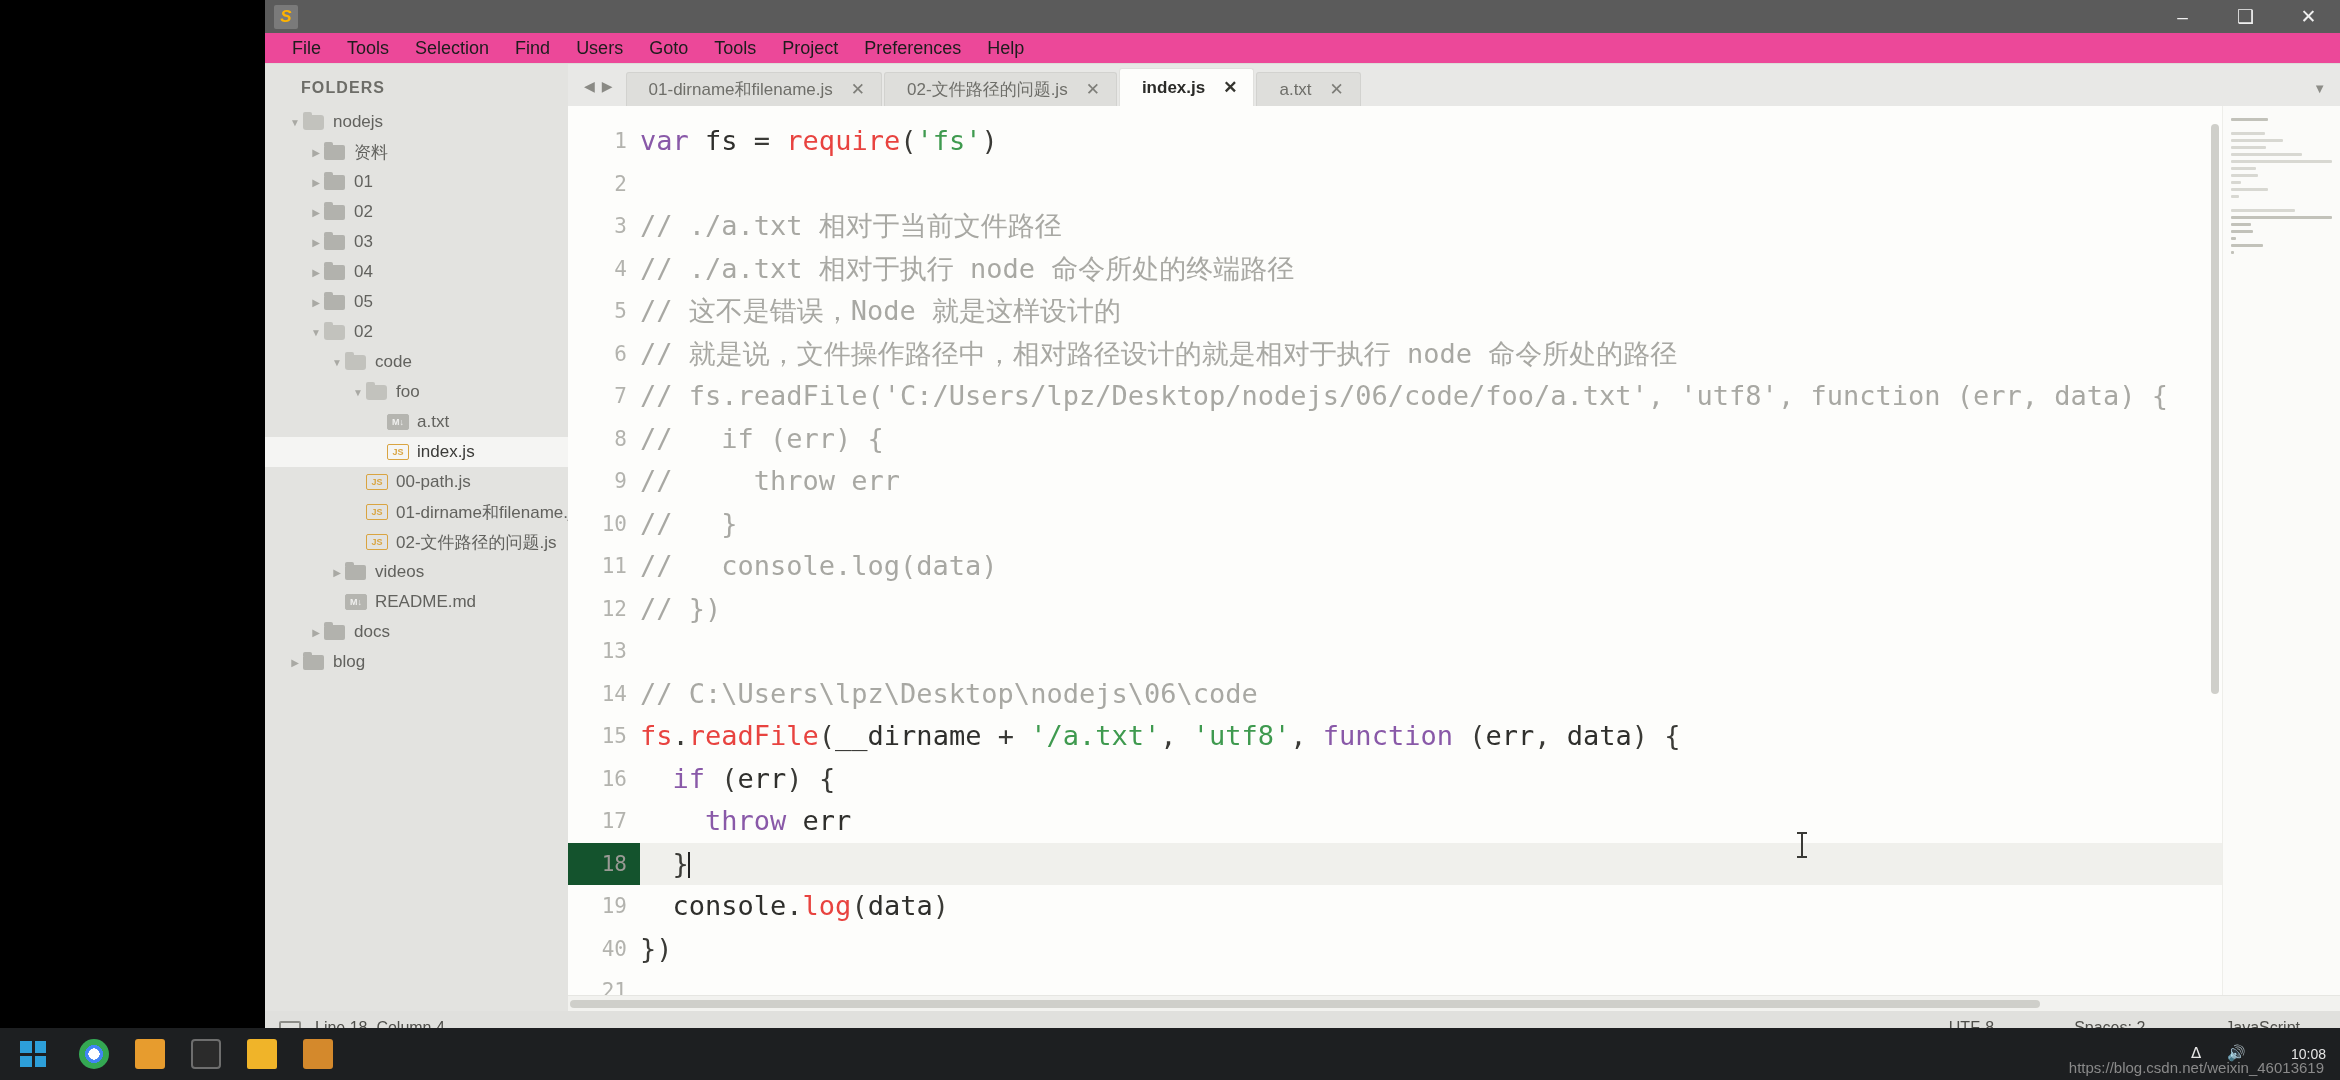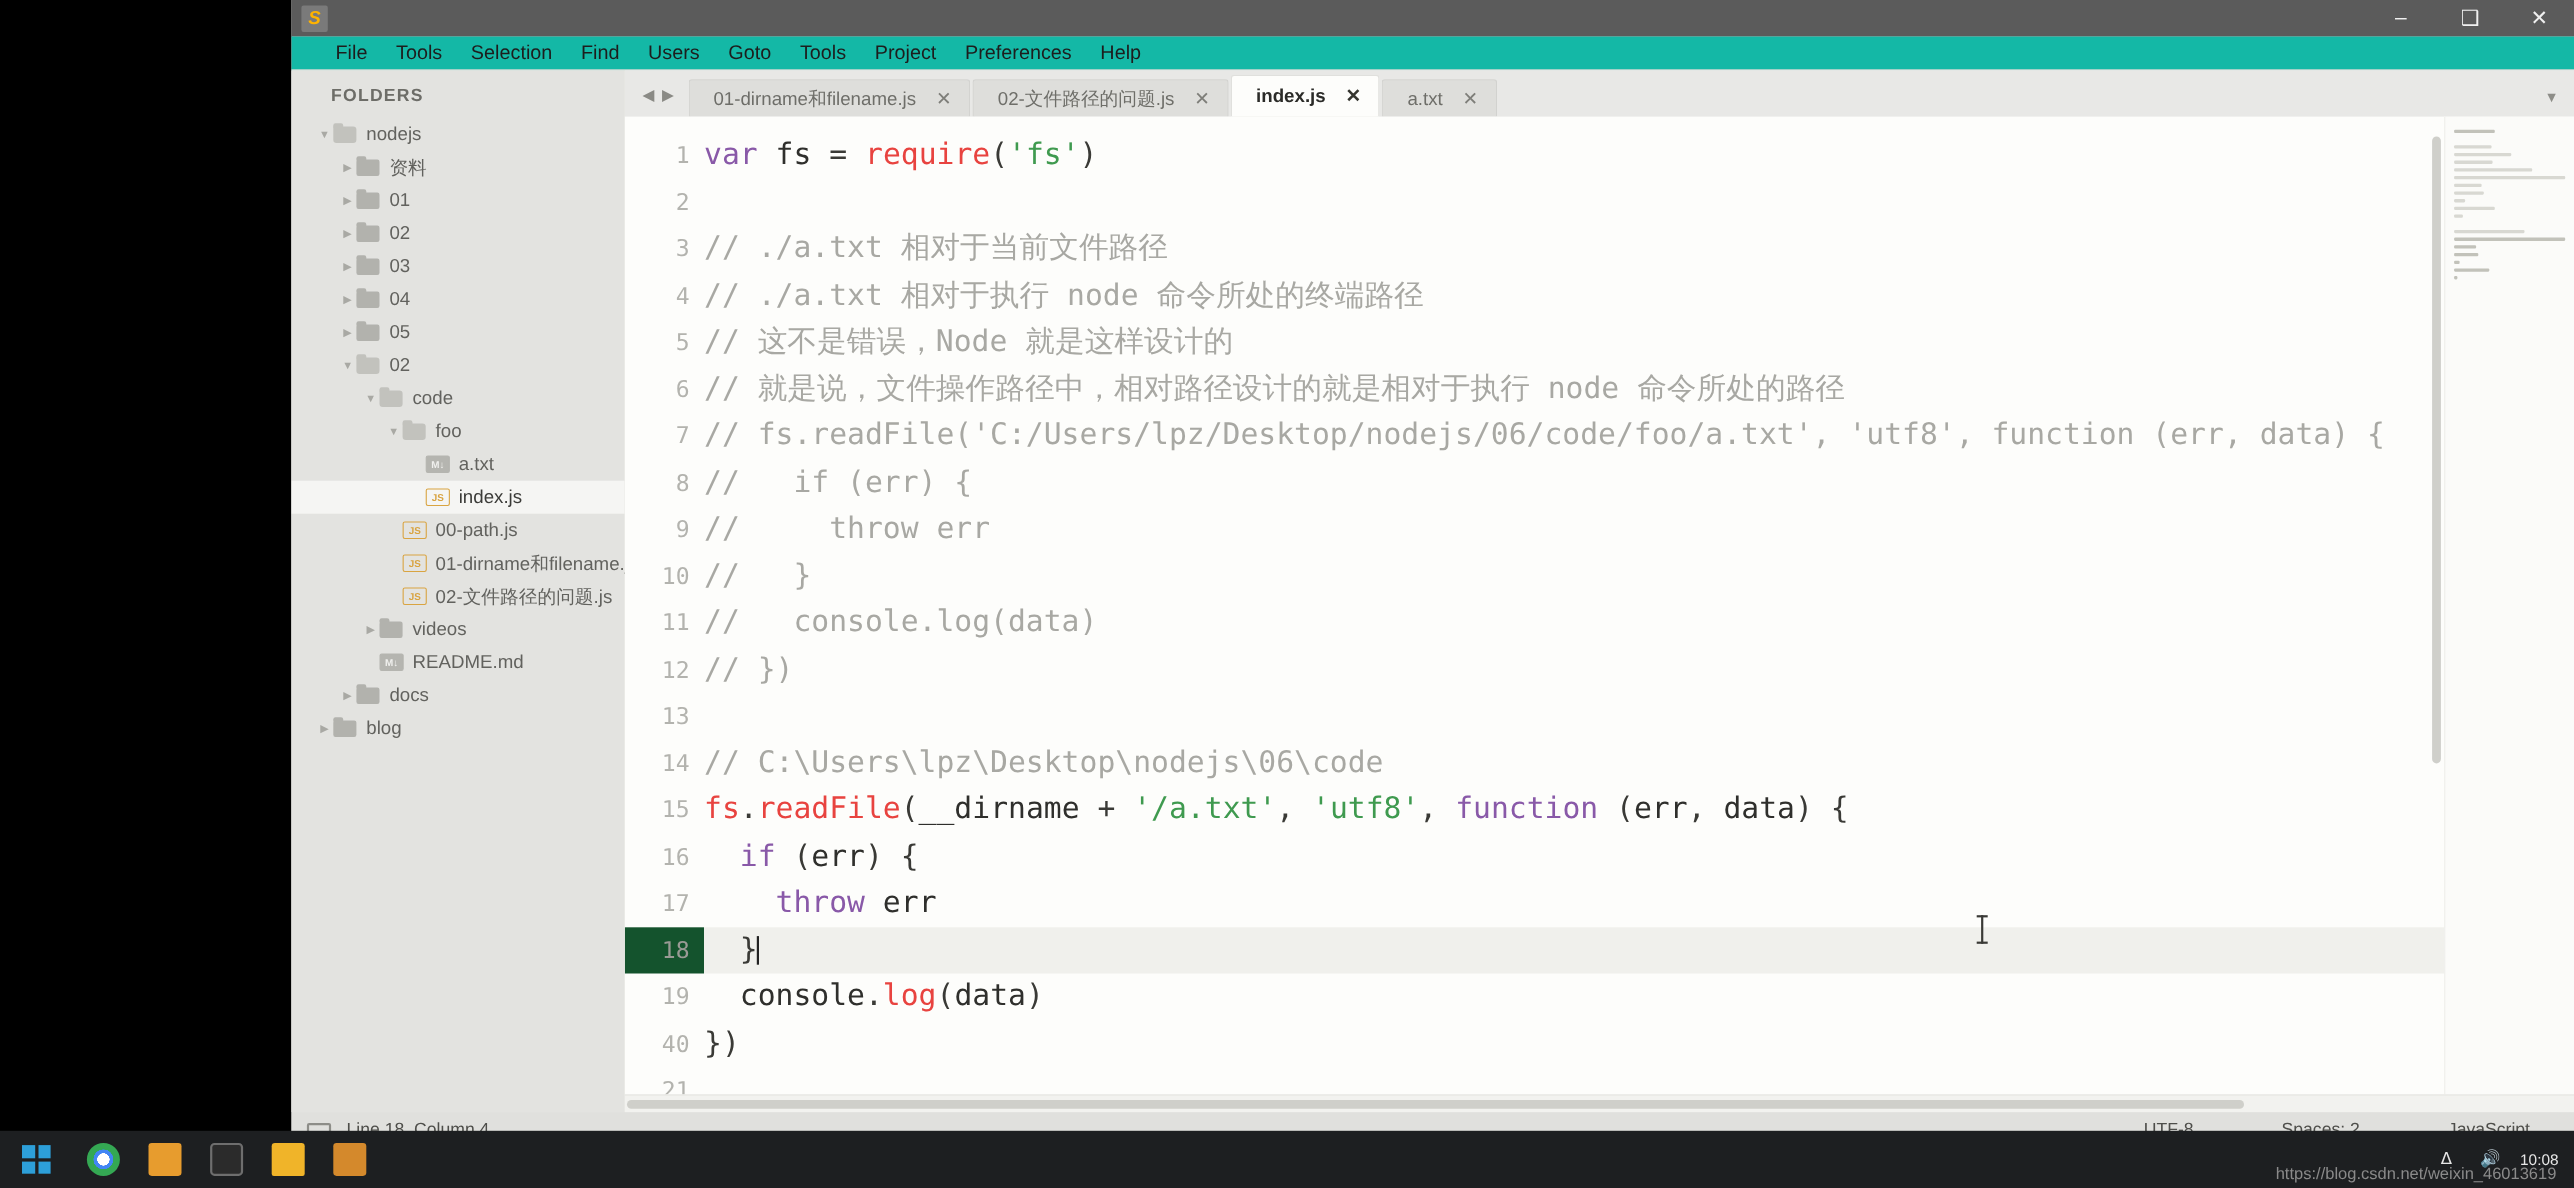--- a/index.html
+++ b/index.html
@@ -46,23 +46,23 @@
   .tb-title { white-space: nowrap; letter-spacing: .2px; }
   .tb-btns { position: absolute; right: 0; top: 0; height: 33px; display: flex; }
   .tb-btn {
     width: 63px; height: 33px;
     display: flex; align-items: center; justify-content: center;
     color: #f0f0f0; font-size: 19px;
   }
   
   .menubar {
     height: 31px;
-    background: #14b8a6;
+    background: #ec4899;
     display: flex; align-items: center;
-    padding-left: 27px;
+    padding-left: 14px;
     font-size: 18px;
     color: #1d1d1d;
     border-bottom: 1px solid #dcdcd8;
   }
   .menu-item { padding: 3px 13px; white-space: nowrap; }
   
   .body {
     flex: 1;
     display: flex;
     min-height: 0;
@@ -284,21 +284,21 @@
   .win-logo i { background: #2d9fd9; display: block; }
   .tb-app {
     width: 56px; height: 52px;
     display: flex; align-items: center; justify-content: center;
   }
   .tb-app .sq { width: 30px; height: 30px; border-radius: 4px; }
   .tray {
     margin-left: auto; display: flex; align-items: center;
     color: #e6e6e6; font-size: 15px; padding-right: 14px; gap: 16px;
   }
-  .tray .clock { text-align: left; line-height: 1.15; font-size: 14px; }
+  .tray .clock { text-align: left; line-height: 1.15; font-size: 14px; margin-left: 28px; }
   .watermark {
     position: absolute; right: 16px; bottom: 4px;
     color: #8a8a8a; font-size: 15px; white-space: nowrap;
   }
   .dt-ico { width: 20px; height: 20px; }
 </style>
 </head>
 <body>
 
 <div id="root">

